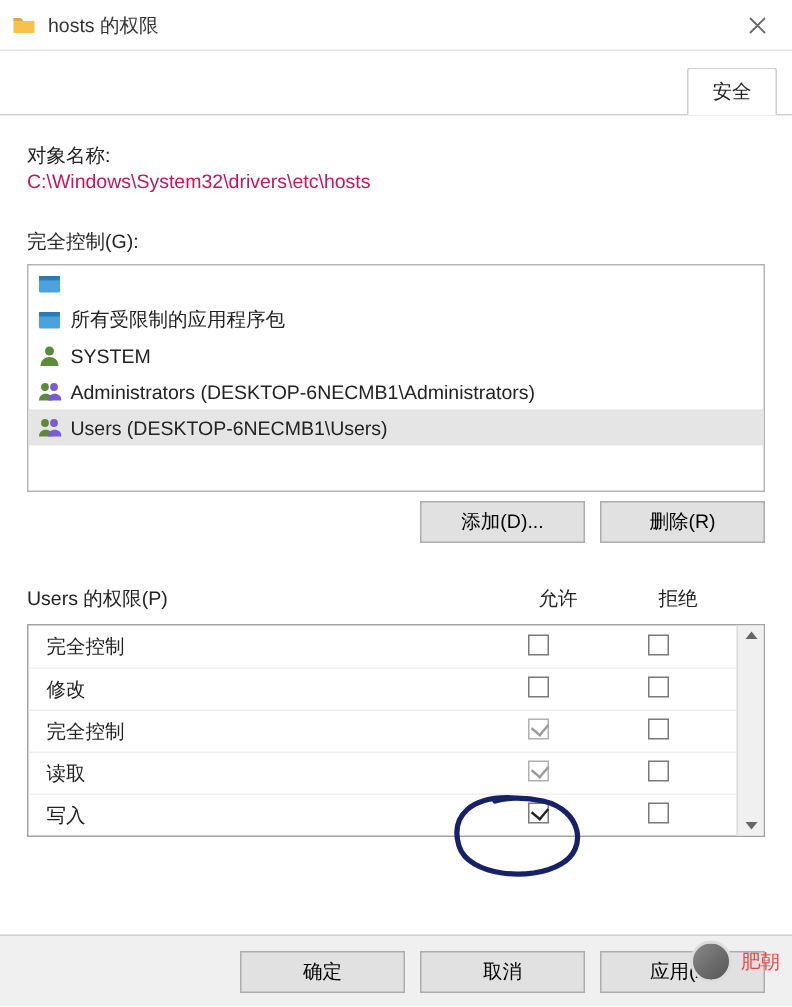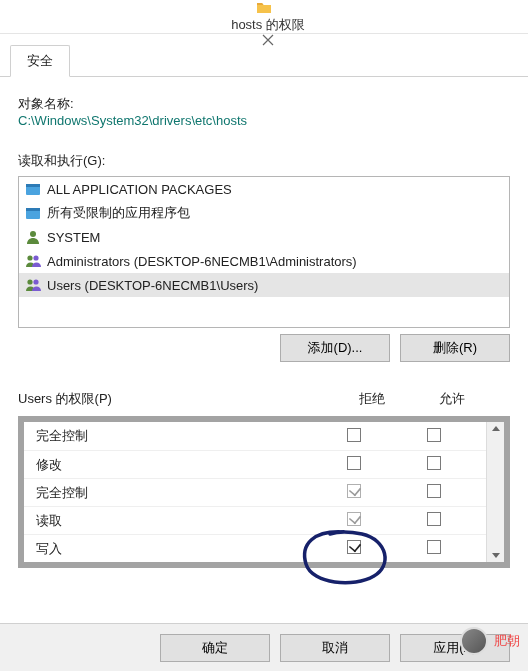--- a/index.html
+++ b/index.html
@@ -9,43 +9,42 @@
     font-family: "Microsoft YaHei", "Segoe UI", Tahoma, sans-serif;
     font-size:13px; color:#222; background:#fff;
     position:relative; overflow:hidden;
   }
 
   
   .titlebar {
     height:34px; display:flex; align-items:center;
     padding:0 0 0 8px; border-bottom:1px solid #e5e5e5;
     background:#fff;
-    flex-direction:column;
   }
   .titlebar .folder-icon { width:16px; height:16px; margin-right:8px; }
   .titlebar .title { flex:1; font-size:13px; color:#333; }
   .titlebar .close { width:46px; height:34px; display:flex; align-items:center; justify-content:center; }
 
   
-  .tabstrip { padding:10px 10px 0 10px; }
+  .tabstrip { padding:10px 10px 0 10px;text-align:right; }
   .tab {
     display:inline-block; padding:6px 16px;
     border:1px solid #d0d0d0; border-bottom:1px solid #fff;
     background:#fff; font-size:13px;
     border-radius:2px 2px 0 0;
     position:relative; top:1px;
   }
   .tab-panel {
     border-top:1px solid #d0d0d0;
     padding:18px 18px 18px 18px;
   }
 
   .row-obj { display:flex; margin-bottom:24px;flex-direction:column; }
   .row-obj .lbl { width:120px; }
-  .row-obj .val { color:#0f766e; }
+  .row-obj .val { color:#be185d; }
 
   .group-label { margin-bottom:6px; display:block; }
 
   .listbox {
     border:1px solid #b5b5b5; height:152px; overflow:auto;
     background:#fff;
   }
   .listbox .item {
     display:flex; align-items:center; height:24px;
     padding:0 6px; gap:6px;
@@ -61,21 +60,21 @@
     background:#e1e1e1; border:1px solid #adadad;
     font-family:inherit; font-size:13px; cursor:default;
   }
 
   .perm-sec { margin-top:28px; }
   .perm-head { display:flex; align-items:center; }
   .perm-head .lbl { flex:1; }
   .col-h { width:80px; text-align:center; }
 
   .perm-table {
-    margin-top:8px; border:6px solid #a3a3a3;
+    margin-top:8px; border:1px solid #a3a3a3;
     position:relative; background:#fff;
     display:flex;
   }
   .perm-scroll {
     width:18px; background:#f0f0f0;
     border-left:1px solid #dcdcdc;
     display:flex; flex-direction:column; align-items:center;
     justify-content:space-between; padding:2px 0;
   }
   .perm-body { flex:1; }
@@ -145,29 +144,28 @@
   <div class="tab">安全</div>
 </div>
 
 <div class="tab-panel">
 
   <div class="row-obj">
     <span class="lbl">对象名称:</span>
     <span class="val">C:\Windows\System32\drivers\etc\hosts</span>
   </div>
 
-  <span class="group-label">读取和执行(G):</span>
+  <span class="group-label">完全控制(G):</span>
 
   <div class="listbox" id="groups-list">
       <div class="item">
         <span class="pkg-icon"><svg viewBox="0 0 16 16">
             <rect x="1" y="3" width="14" height="11" rx="1" fill="#4aa3df"></rect>
             <rect x="1" y="3" width="14" height="3" fill="#2d7bb6"></rect>
           </svg></span>
-        <span>ALL APPLICATION PACKAGES</span>
       </div>
       <div class="item">
         <span class="pkg-icon"><svg viewBox="0 0 16 16">
             <rect x="1" y="3" width="14" height="11" rx="1" fill="#4aa3df"></rect>
             <rect x="1" y="3" width="14" height="3" fill="#2d7bb6"></rect>
           </svg></span>
         <span>所有受限制的应用程序包</span>
       </div>
       <div class="item">
         <span class="user-icon"><svg viewBox="0 0 16 16">
@@ -197,22 +195,22 @@
     </div>
 
   <div class="btn-row">
     <button class="btn">添加(D)...</button>
     <button class="btn">删除(R)</button>
   </div>
 
   <div class="perm-sec">
     <div class="perm-head">
       <span class="lbl">Users 的权限(P)</span>
+      <span class="col-h">允许</span>
       <span class="col-h">拒绝</span>
-      <span class="col-h">允许</span>
       <span style="width:18px"></span>
     </div>
 
     <div class="perm-table">
       <div class="perm-body" id="perm-body">
           <div class="perm-row">
             <span class="name">完全控制</span>
             <span class="cell"><span class="cbx"></span></span>
             <span class="cell"><span class="cbx"></span></span>
           </div>

